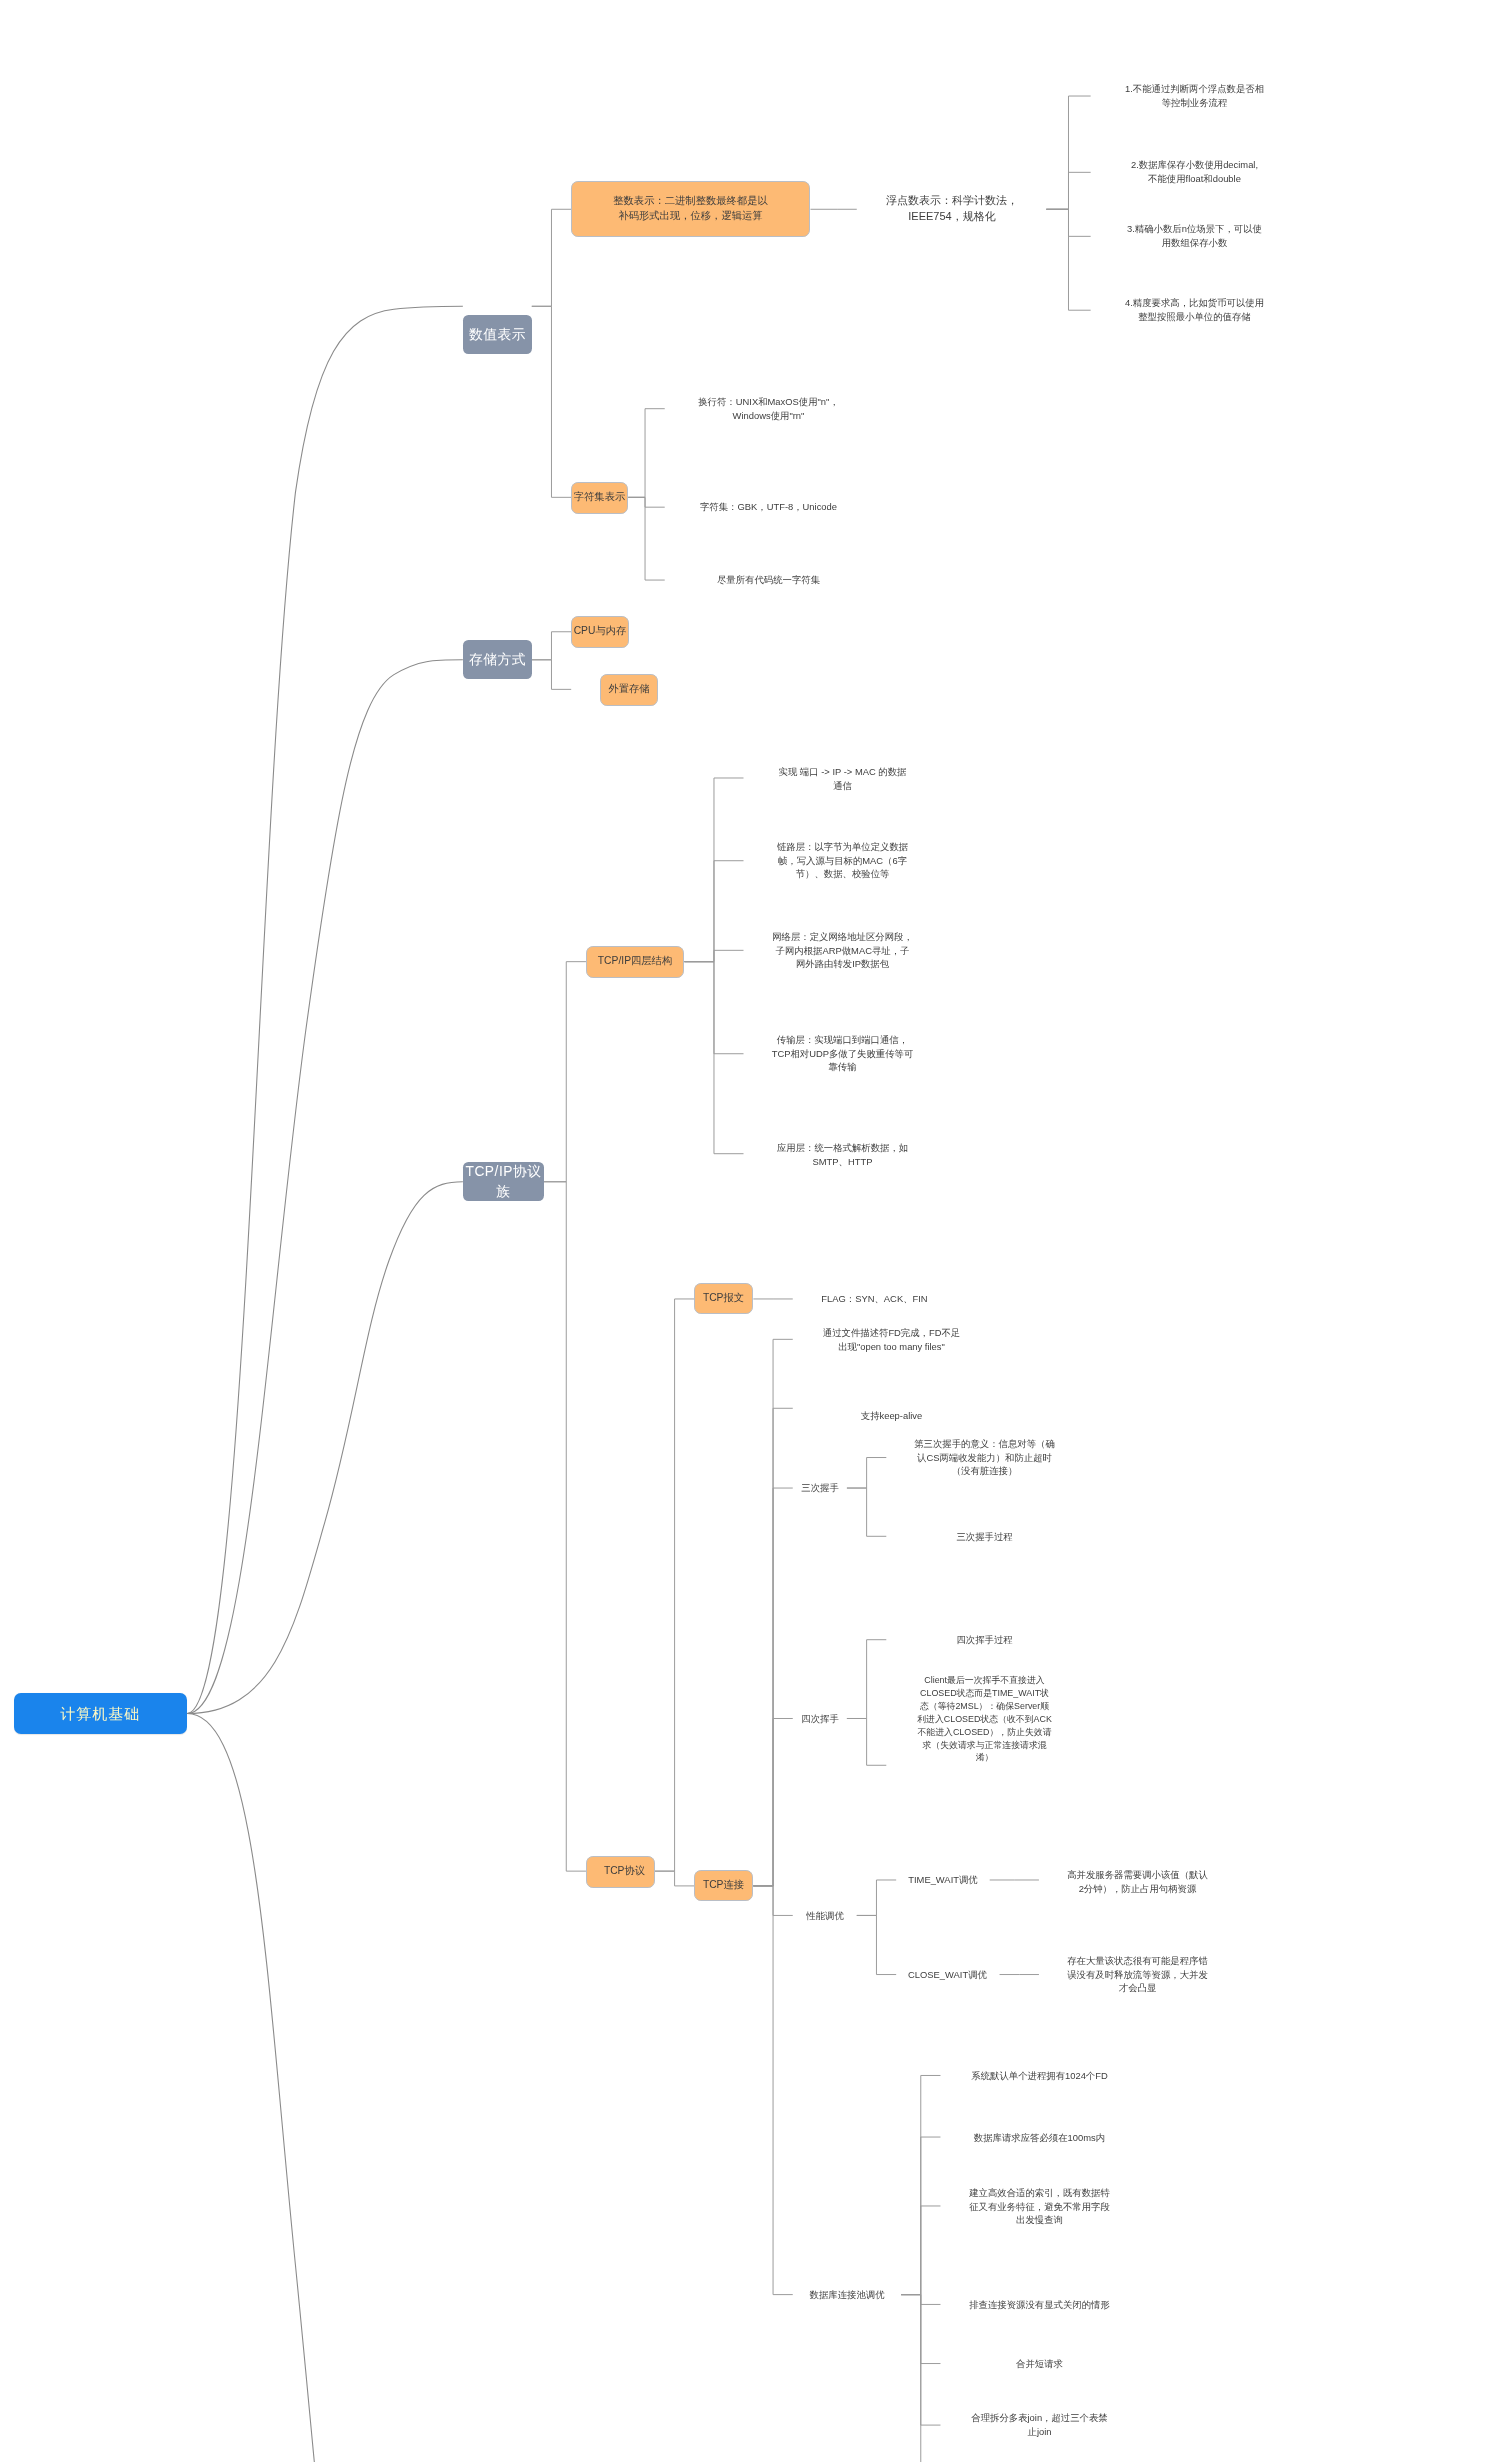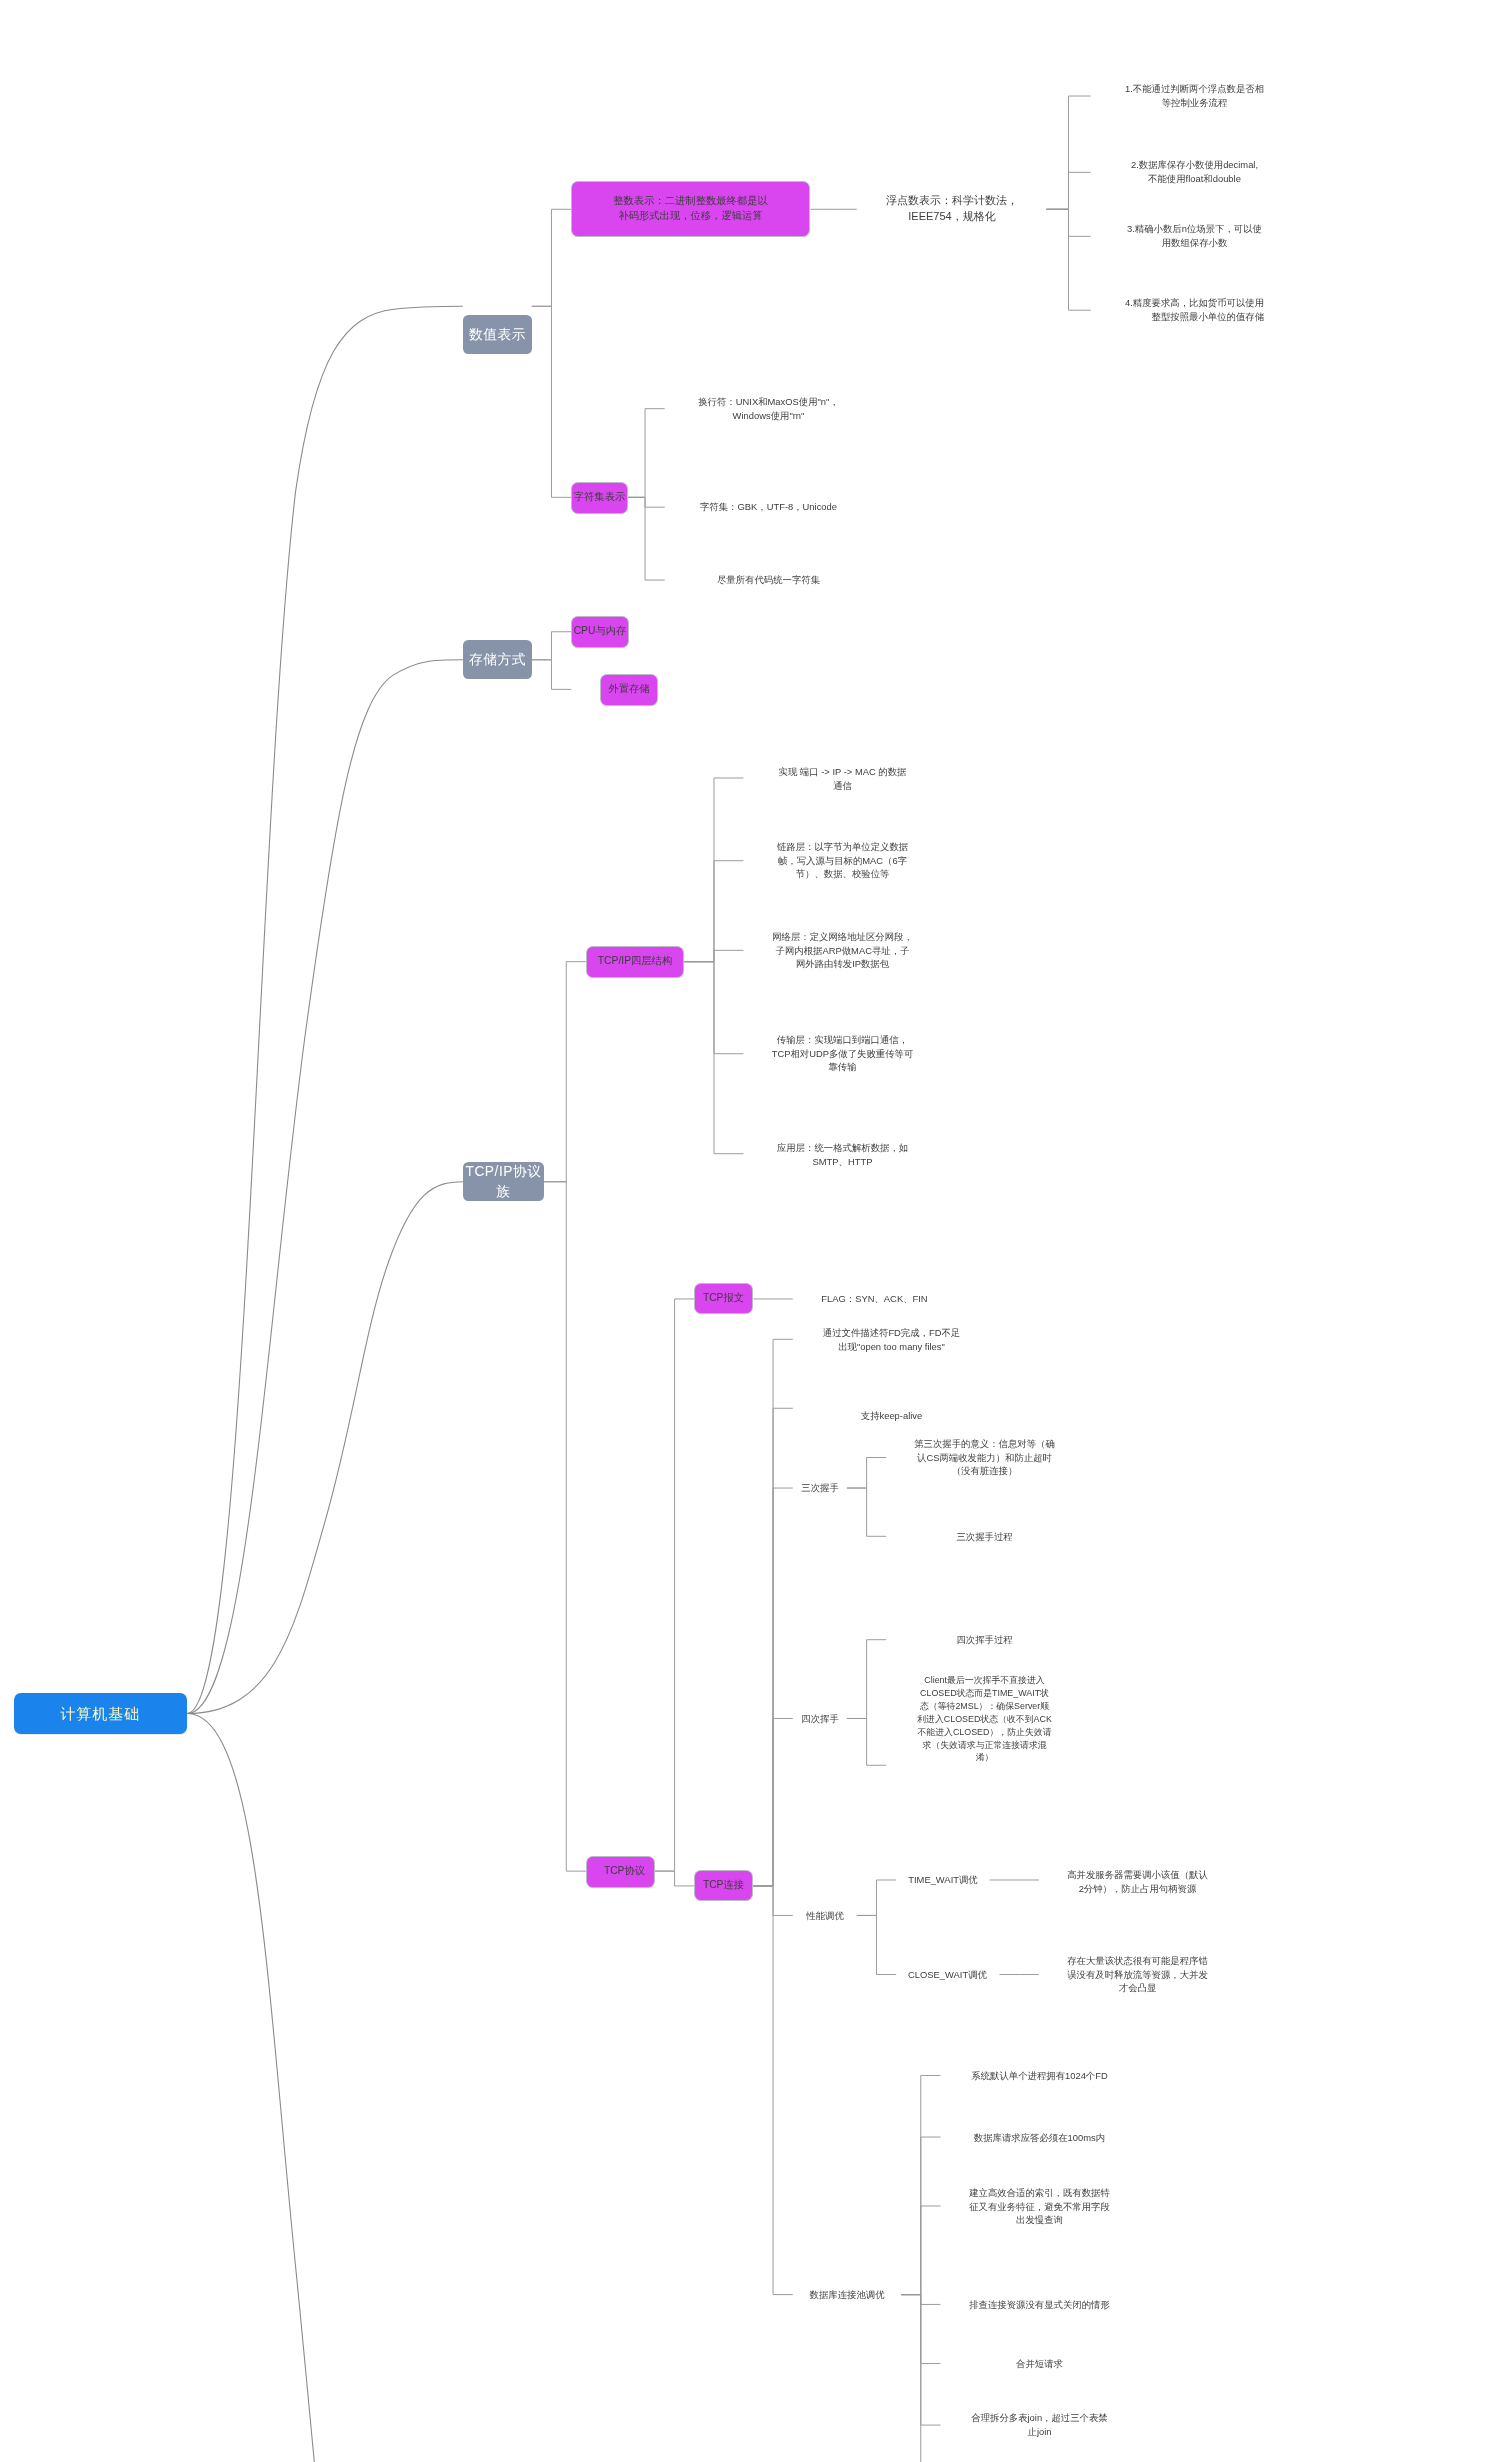--- a/index.html
+++ b/index.html
@@ -50,21 +50,21 @@
   
   .lvl1{
     background:#8693a8;
     color:#ffffff;
     border-radius:5.4px;
     font-size:13.8px;
     letter-spacing:0.5px;
   }
   
   .lvl2{
-    background:#d946ef;
+    background:#fdba74;
     color:#3d3d3d;
     border:1px solid #b9bec6;
     border-radius:6.9px;
     font-size:10.3px;
   }
   
   .leaf{
     color:#3d3d3d;
     font-size:11px;
     background:transparent;
@@ -195,21 +195,21 @@
 等控制业务流程</span>
   </div>
   <div class="node leaf sm" style="left:1091px;top:145px;width:207px;height:54px;">
     <span>2.数据库保存小数使用decimal,
 不能使用float和double</span>
   </div>
   <div class="node leaf sm" style="left:1091px;top:209px;width:207px;height:54px;">
     <span>3.精确小数后n位场景下，可以使
 用数组保存小数</span>
   </div>
-  <div class="node leaf sm" style="left:1091px;top:283px;width:207px;height:54px;text-align:right;">
+  <div class="node leaf sm" style="left:1091px;top:283px;width:207px;height:54px;">
     <span>4.精度要求高，比如货币可以使用
 整型按照最小单位的值存储</span>
   </div>
 
   <div class="node lvl2" style="left:571px;top:482px;width:57px;height:31.5px;text-align:center;">
     <span>字符集表示</span>
   </div>
 
   <div class="node leaf sm" style="left:665px;top:383px;width:207px;height:51px;">
     <span>换行符：UNIX和MaxOS使用"n"，

